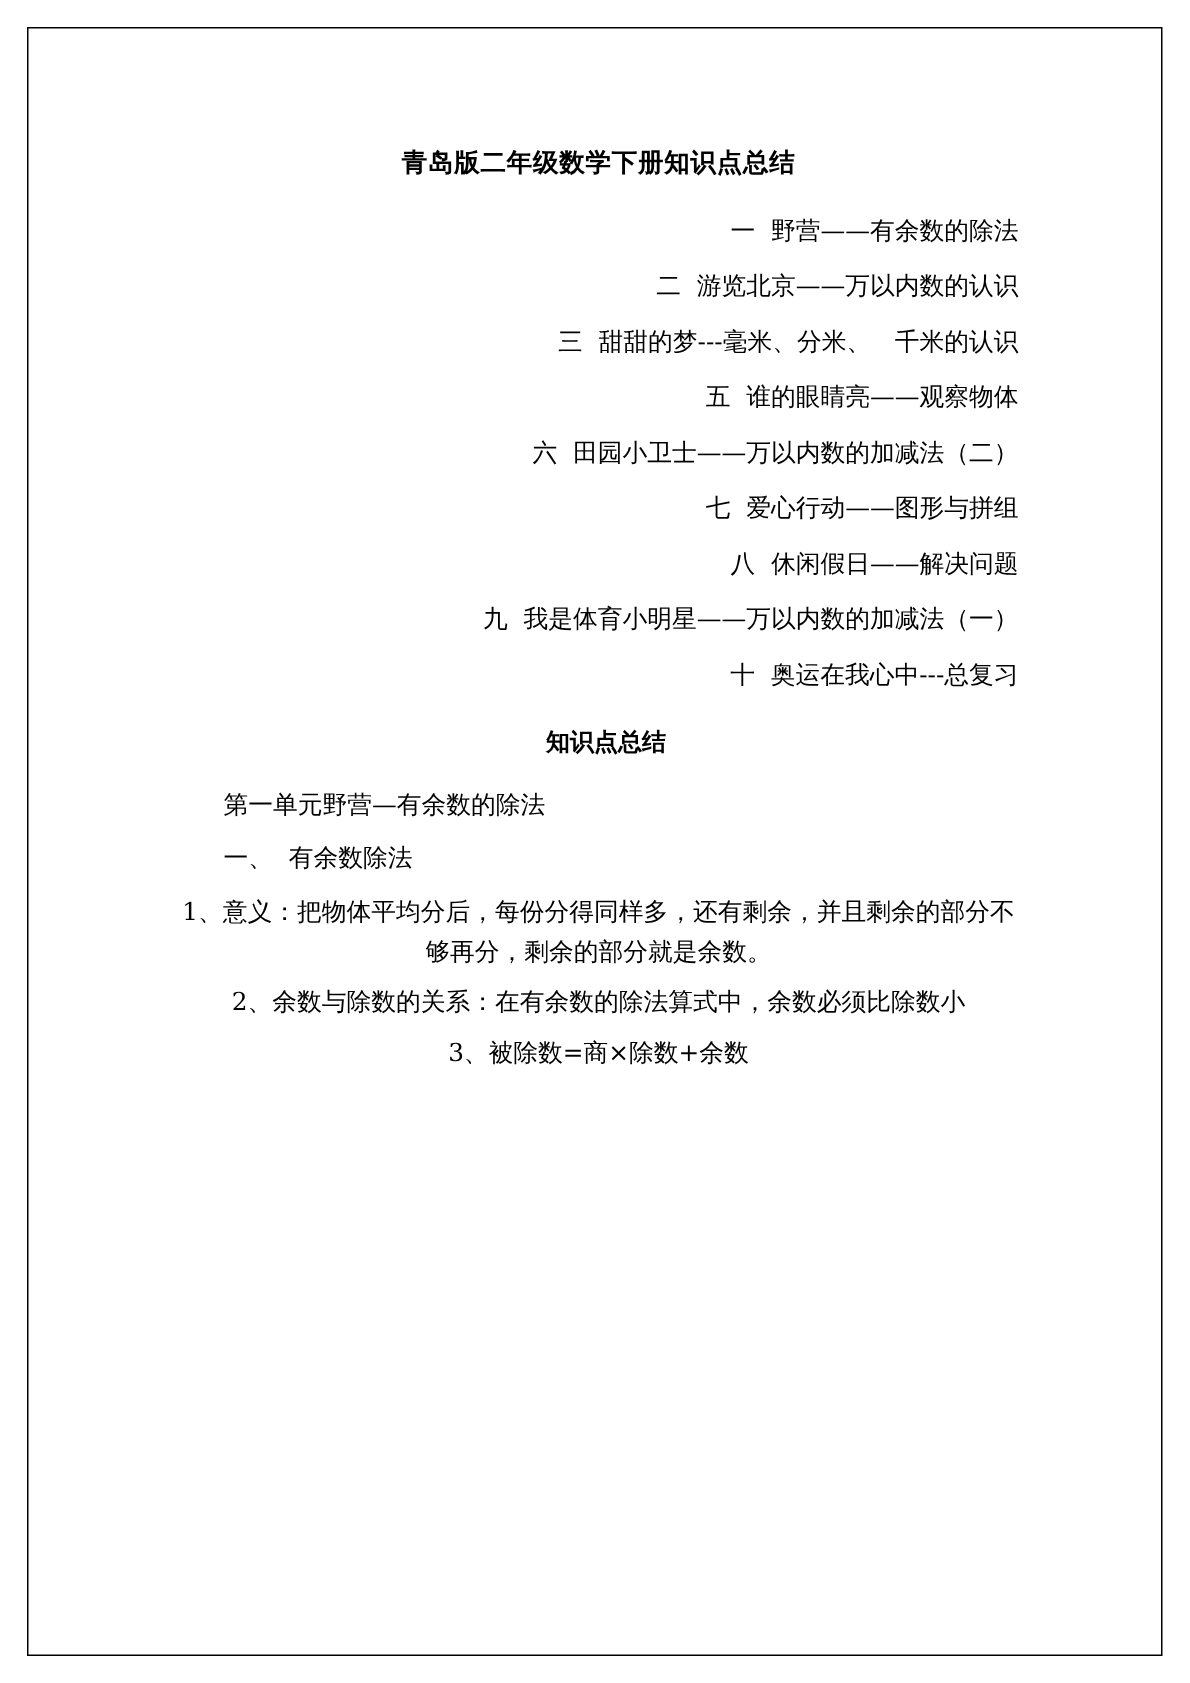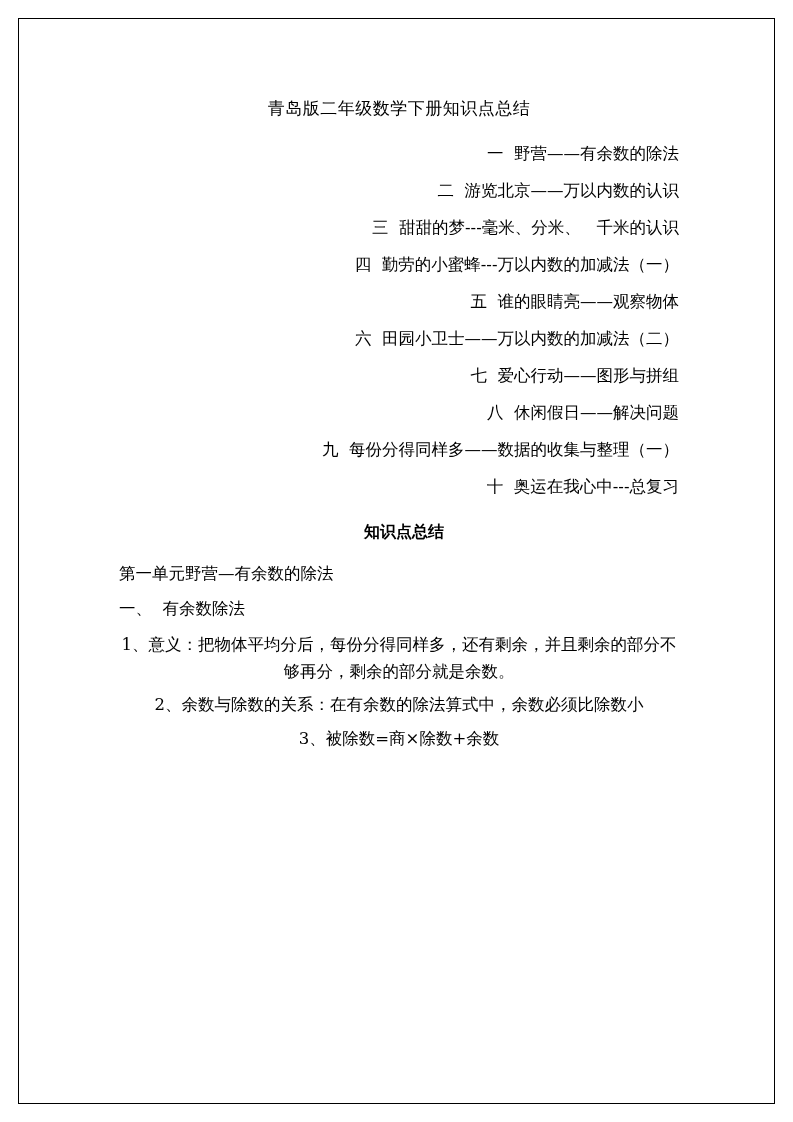--- a/index.html
+++ b/index.html
@@ -26,21 +26,21 @@
     background: #ffffff;
   }
   .content {
     position: absolute;
     left: 100px;
     top: 78px;
     width: 560px;
   }
   .doc-title {
     font-family: "DejaVu Sans", "Liberation Sans", sans-serif;
-    font-weight: normal;
+    font-weight: bold;
     font-size: 17px;
     text-align: center;
     margin: 0 0 26px 0;
     letter-spacing: 0.5px;
   }
   .toc-item {
     font-size: 16.5px;
     line-height: 1;
     margin-bottom: 20.5px;
     white-space: pre;
@@ -55,43 +55,43 @@
     padding-left: 10px;
   }
   .para {
     font-size: 16.5px;
     line-height: 1.62;
     margin: 0 0 10px 0;
     white-space: pre-wrap;
   }
   .para.tight {
     margin-bottom: 9px;
+    margin-left: 30px;
   }
   .para.flow {
     margin-bottom: 7px;
     text-align: center;
   }
 </style>
 </head>
 <body>
 
 <div class="page">
   <div class="content">
 
     <div class="doc-title">青岛版二年级数学下册知识点总结</div>
 
     <div class="toc-item">一  野营——有余数的除法</div>
     <div class="toc-item">二  游览北京——万以内数的认识</div>
     <div class="toc-item">三  甜甜的梦---毫米、分米、   千米的认识</div>
-    <div class="toc-item">四  勤劳的小蜜蜂---万以内数的加减法（一）</div>
     <div class="toc-item">五  谁的眼睛亮——观察物体</div>
     <div class="toc-item">六  田园小卫士——万以内数的加减法（二）</div>
     <div class="toc-item">七  爱心行动——图形与拼组</div>
     <div class="toc-item">八  休闲假日——解决问题</div>
-    <div class="toc-item">九  每份分得同样多——数据的收集与整理（一）</div>
+    <div class="toc-item">九  我是体育小明星——万以内数的加减法（一）</div>
     <div class="toc-item">十  奥运在我心中---总复习</div>
 
     <div class="section-title">知识点总结</div>
 
     <div class="para tight">第一单元野营—有余数的除法</div>
     <div class="para tight">一、  有余数除法</div>
 
     <div class="para flow">1、意义：把物体平均分后，每份分得同样多，还有剩余，并且剩余的部分不够再分，剩余的部分就是余数。</div>
     <div class="para flow">2、余数与除数的关系：在有余数的除法算式中，余数必须比除数小</div>
     <div class="para flow">3、被除数=商×除数+余数</div>

